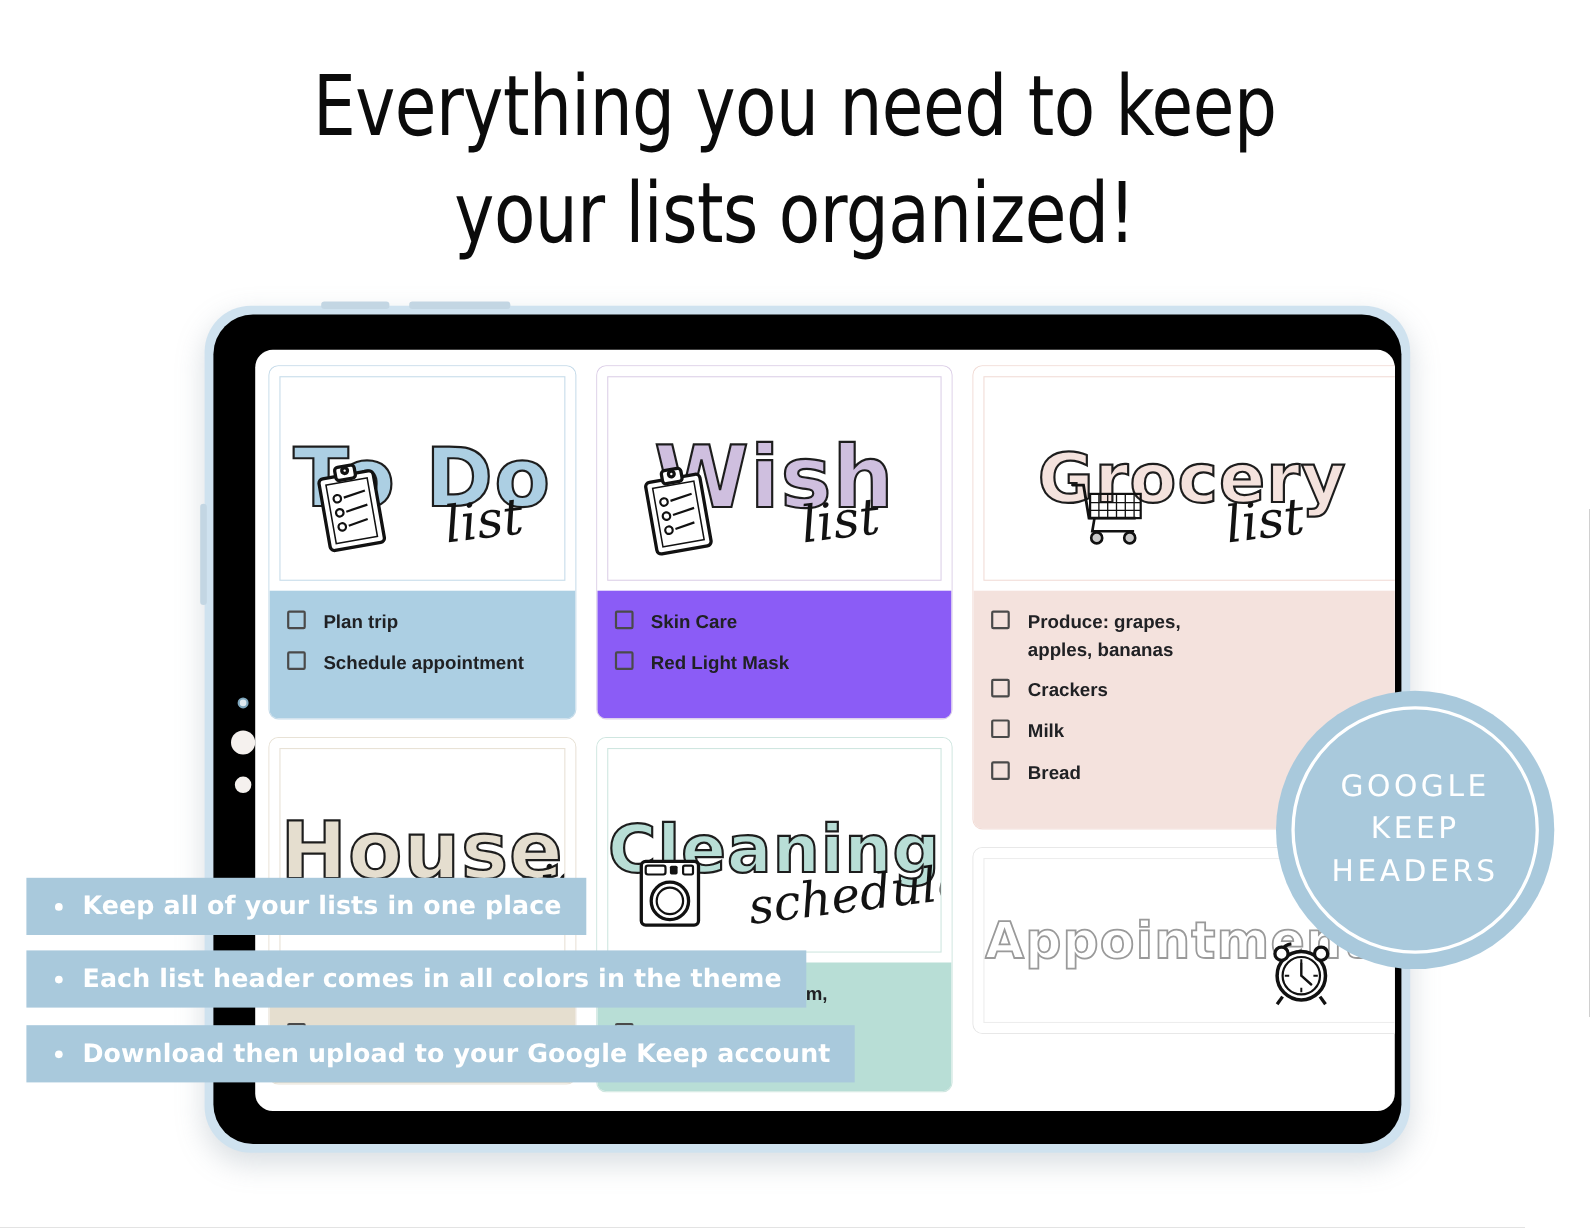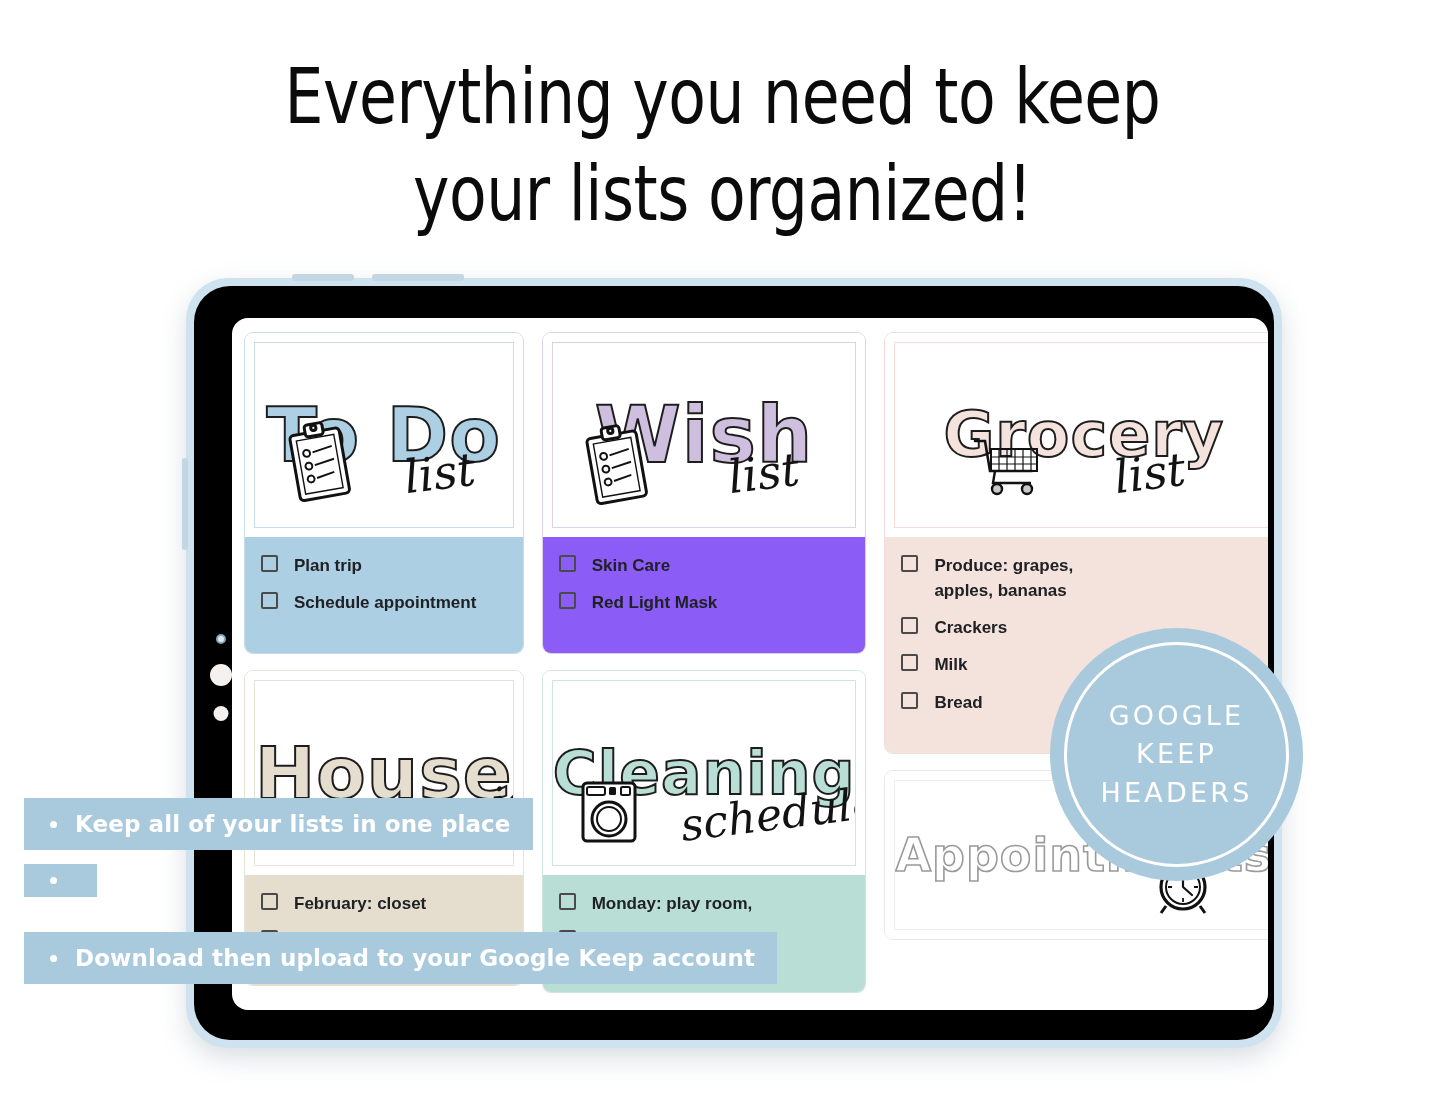--- a/index.html
+++ b/index.html
@@ -260,21 +260,21 @@
     margin-right: 18px;
     flex: 0 0 auto;
   }
   .banner.b1 { left: 24px; top: 798px; }
   .banner.b2 { left: 24px; top: 864px; }
   .banner.b3 { left: 24px; top: 932px; }
 
   
   .badge {
     position: absolute;
-    left: 1050px;
+    left: 1160px;
     top: 628px;
     width: 253px;
     height: 253px;
     border-radius: 50%;
     background: #a9c9dc;
     z-index: 45;
     display: flex;
     align-items: center;
     justify-content: center;
   }
@@ -535,20 +535,21 @@
       </div>
     </div>
   </div>
 
   <div class="banner b1">
     <span class="bullet"></span>
     <span>Keep all of your lists in one place</span>
   </div>
   <div class="banner b2">
     <span class="bullet"></span>
+    <span>Each list header comes in all colors in the theme</span>
   </div>
   <div class="banner b3">
     <span class="bullet"></span>
     <span>Download then upload to your Google Keep account</span>
   </div>
 
   <div class="badge">
     <div class="badge-ring"></div>
     <div class="badge-text">
       <span>GOOGLE</span>

